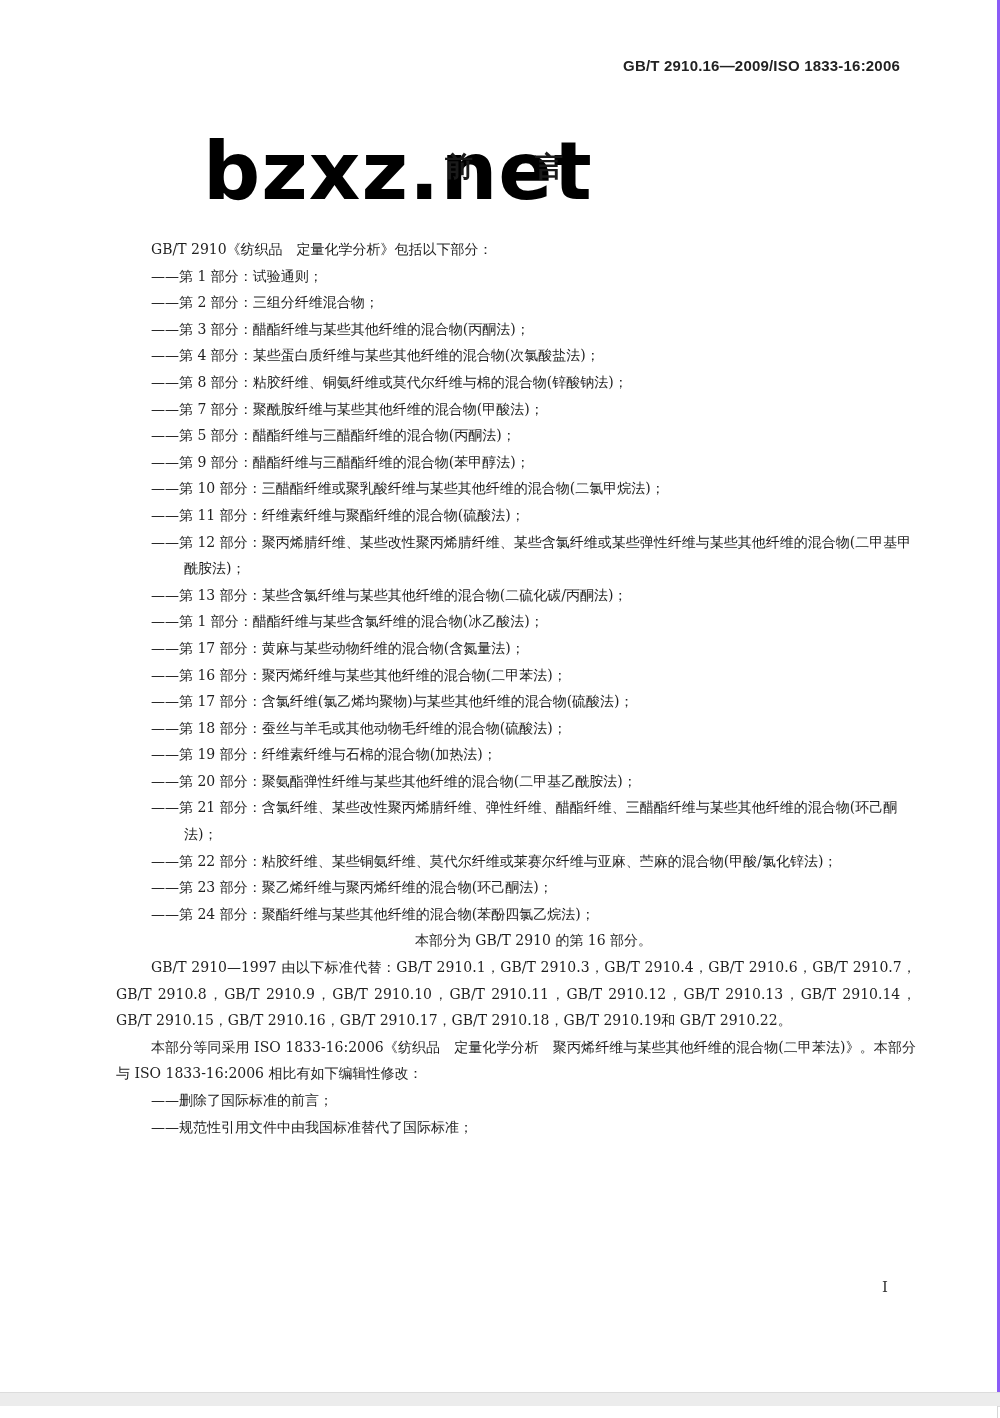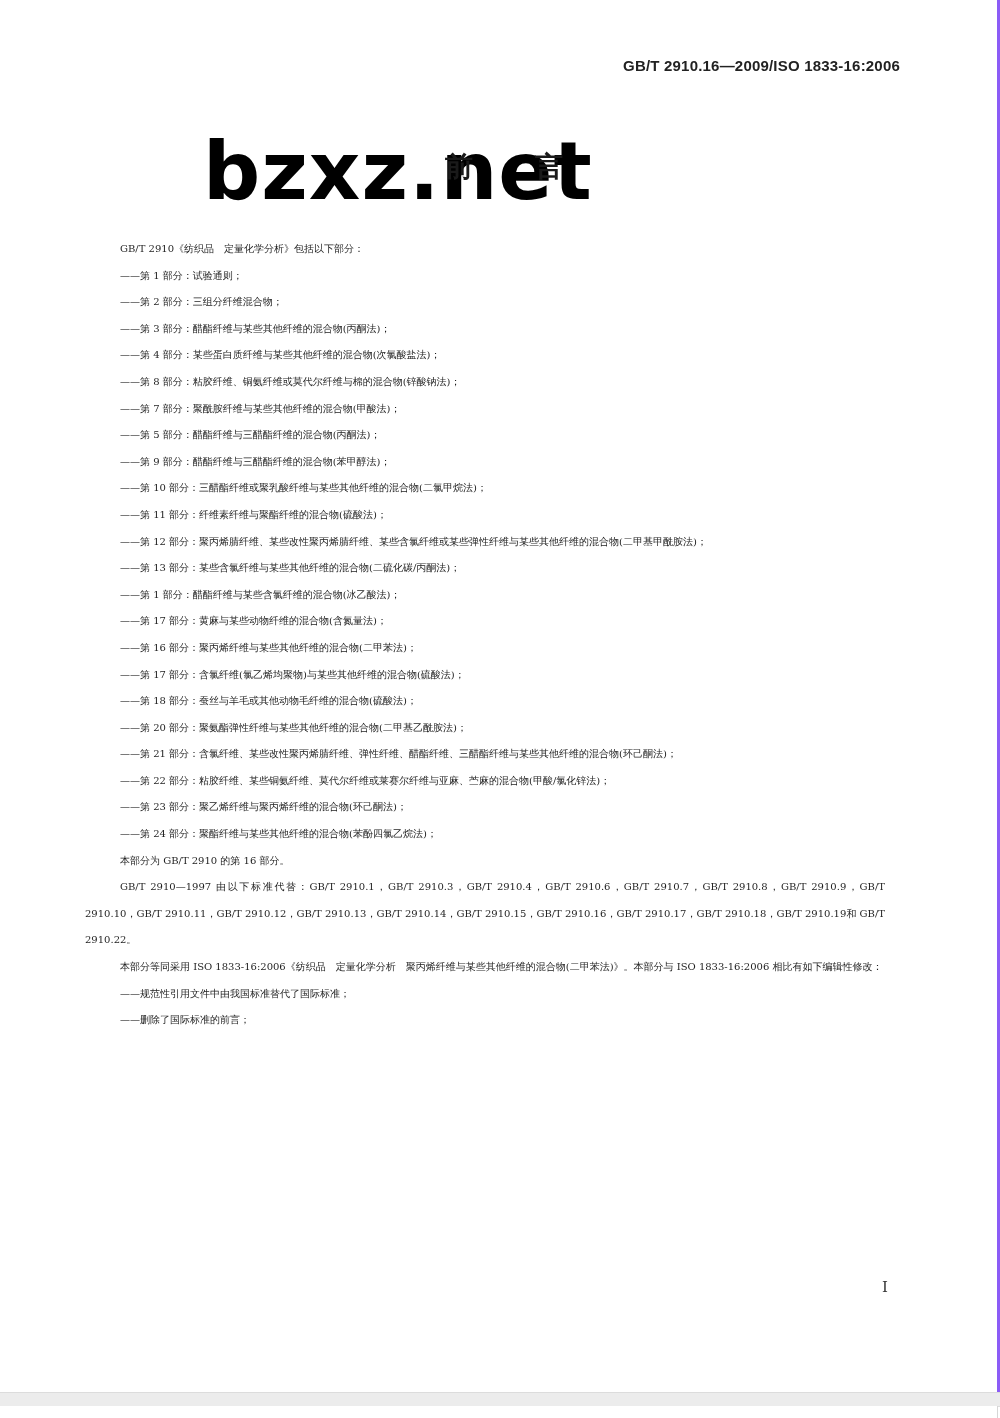--- a/index.html
+++ b/index.html
@@ -31,26 +31,26 @@
     font-family: "DejaVu Sans", "Liberation Sans", sans-serif;
     font-size: 80px; font-weight: bold; color: #000000; letter-spacing: 1px;
     line-height: 80px;
   }
   .title {
     position: absolute; left: 445px; top: 148px;
     font-family: Liberation Mono, monospace; font-weight: bold; font-size: 28px;
     letter-spacing: 62px; color: #1a1a1a;
   }
   .content {
-    position: absolute; left: 120px; top: 236px; width: 765px;
-    font-size: 10px; line-height: 26.6px;
+    position: absolute; left: 151px; top: 236px; width: 765px;
+    font-size: 14px; line-height: 26.6px;
   }
   .line { white-space: nowrap; }
   .item { padding-left: 33px; text-indent: -33px; white-space: normal; }
-  .para { text-indent: 0; }
+  .para { text-indent: 0; text-align: center; }
   .wrap-para { margin-left: -35px; text-indent: 35px; white-space: normal; text-align: justify; }
   .page-num {
     position: absolute; left: 882px; top: 1278px; font-size: 15px; color: #333;
   }
 </style>
 </head>
 <body>
 
 <div class="page">
   <div class="std-code">GB/T 2910.16—2009/ISO 1833-16:2006</div>
@@ -70,31 +70,32 @@
       <div class="line item">——第 9 部分：醋酯纤维与三醋酯纤维的混合物(苯甲醇法)；</div>
       <div class="line item">——第 10 部分：三醋酯纤维或聚乳酸纤维与某些其他纤维的混合物(二氯甲烷法)；</div>
       <div class="line item">——第 11 部分：纤维素纤维与聚酯纤维的混合物(硫酸法)；</div>
       <div class="item">——第 12 部分：聚丙烯腈纤维、某些改性聚丙烯腈纤维、某些含氯纤维或某些弹性纤维与某些其他纤维的混合物(二甲基甲酰胺法)；</div>
       <div class="line item">——第 13 部分：某些含氯纤维与某些其他纤维的混合物(二硫化碳/丙酮法)；</div>
       <div class="line item">——第 1 部分：醋酯纤维与某些含氯纤维的混合物(冰乙酸法)；</div>
       <div class="line item">——第 17 部分：黄麻与某些动物纤维的混合物(含氮量法)；</div>
       <div class="line item">——第 16 部分：聚丙烯纤维与某些其他纤维的混合物(二甲苯法)；</div>
       <div class="line item">——第 17 部分：含氯纤维(氯乙烯均聚物)与某些其他纤维的混合物(硫酸法)；</div>
       <div class="line item">——第 18 部分：蚕丝与羊毛或其他动物毛纤维的混合物(硫酸法)；</div>
+      <div class="line item">——第 19 部分：纤维素纤维与石棉的混合物(加热法)；</div>
       <div class="line item">——第 20 部分：聚氨酯弹性纤维与某些其他纤维的混合物(二甲基乙酰胺法)；</div>
       <div class="item">——第 21 部分：含氯纤维、某些改性聚丙烯腈纤维、弹性纤维、醋酯纤维、三醋酯纤维与某些其他纤维的混合物(环己酮法)；</div>
       <div class="item">——第 22 部分：粘胶纤维、某些铜氨纤维、莫代尔纤维或莱赛尔纤维与亚麻、苎麻的混合物(甲酸/氯化锌法)；</div>
       <div class="line item">——第 23 部分：聚乙烯纤维与聚丙烯纤维的混合物(环己酮法)；</div>
       <div class="line item">——第 24 部分：聚酯纤维与某些其他纤维的混合物(苯酚四氯乙烷法)；</div>
     </div>
     <div class="line para">本部分为 GB/T 2910 的第 16 部分。</div>
     <div class="wrap-para">GB/T 2910—1997 由以下标准代替：GB/T 2910.1，GB/T 2910.3，GB/T 2910.4，GB/T 2910.6，GB/T 2910.7，GB/T 2910.8，GB/T 2910.9，GB/T 2910.10，GB/T 2910.11，GB/T 2910.12，GB/T 2910.13，GB/T 2910.14，GB/T 2910.15，GB/T 2910.16，GB/T 2910.17，GB/T 2910.18，GB/T 2910.19和 GB/T 2910.22。</div>
     <div class="wrap-para">本部分等同采用 ISO 1833-16:2006《纺织品　定量化学分析　聚丙烯纤维与某些其他纤维的混合物(二甲苯法)》。本部分与 ISO 1833-16:2006 相比有如下编辑性修改：</div>
     <div>
+      <div class="line">——删除了国际标准的前言；</div>
       <div class="line">——规范性引用文件中由我国标准替代了国际标准；</div>
-      <div class="line">——删除了国际标准的前言；</div>
     </div>
   </div>
 
   <div class="page-num">I</div>
 </div>
 <div class="page-gap"></div>
 <div class="page-next"></div>
 
 </body></html>

